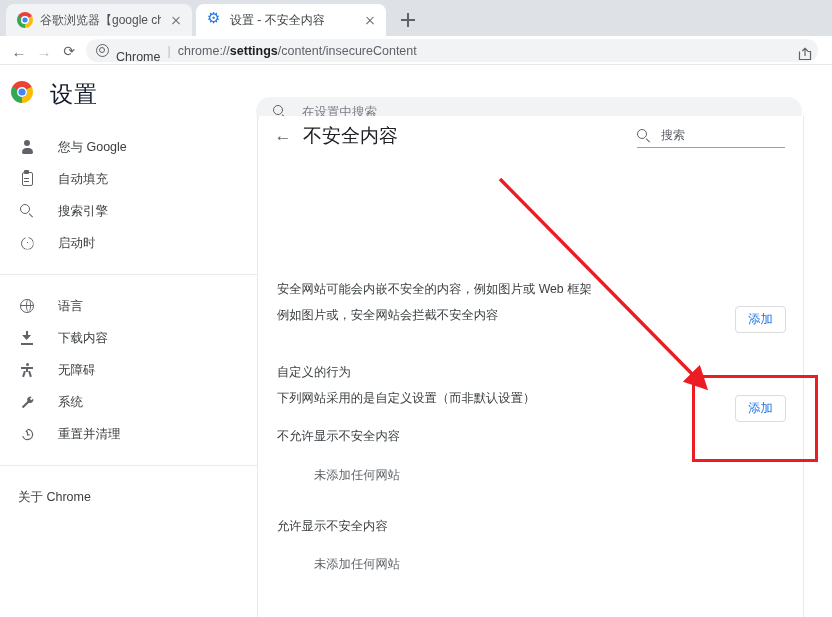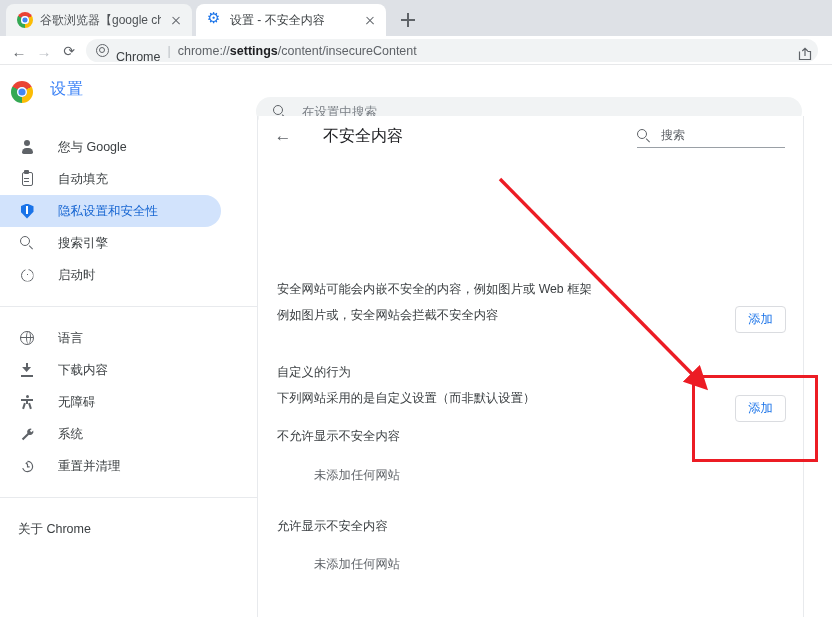--- a/index.html
+++ b/index.html
@@ -96,21 +96,21 @@
   }
   .toolbar-bottom-line{
     position:absolute; left:0; top:64px; width:832px; height:1px; background:#e7e8ea;
   }
 
   
   .settings-header {
     position:absolute; left:0; top:65px; width:832px; height:51px; background:#fff;
   }
   .s-logo { position:absolute; left:11px; top:16px; width:22px; height:22px; }
-  .s-title { position:absolute; left:50px; top:14px; font-size:16px; color:#3b82f6; letter-spacing:1px; }
+  .s-title { position:absolute; left:50px; top:14px; font-size:23px; color:#0f172a; letter-spacing:1px; }
   .s-search {
     position:absolute; left:256px; top:73px; width:546px; height:29px;
     background:#f1f3f4; border-radius:15px; display:flex; align-items:center; padding:0 17px;margin-top:24px;
   }
   .s-search .mag { margin-right:13px; }
   .s-search-input {
     border:none; outline:none; background:transparent; width:100%;
     font-family:inherit; font-size:12.5px; color:#5f6368;
   }
   .s-search-input::placeholder { color:#7a7f85; }
@@ -182,21 +182,21 @@
     position:absolute; left:259px; top:116px; width:545px; height:501px;
     background:#fff; border-right:1px solid #e8eaed;
   }
   .content-inner { position:relative; width:100%; height:100%; }
   .sub-header { position:absolute; left:0; top:0; width:100%; height:44px; }
   .back-arrow {
     position:absolute; left:13px; top:9px; width:22px; height:22px;
     display:flex; align-items:center; justify-content:center;
     color:#5f6368; font-size:17px; cursor:pointer;
   }
-  .sub-title { position:absolute; left:44px; top:9px; font-size:16px; color:#202124; line-height:22px;margin-left:20px; }
+  .sub-title { position:absolute; left:44px; top:9px; font-size:19px; color:#202124; line-height:22px; }
   .sub-search {
     position:absolute; right:18px; top:8px; width:148px; height:24px;
     display:flex; align-items:center; border-bottom:1px solid #9aa0a6;
   }
   .sub-search .mag { margin-right:8px; }
   .sub-search input {
     border:none; outline:none; background:transparent; width:100%;
     font-family:inherit; font-size:12px; color:#5f6368; padding-bottom:3px;
   }
   .sub-search input::placeholder { color:#5f6368; }
@@ -288,26 +288,20 @@
           <span class="ic ic-person"></span>
         </span>
       <span>您与 Google</span>
     </div>
     <div class="side-item">
       <span class="si-icon">
           <span class="ic ic-clipboard"></span>
         </span>
       <span>自动填充</span>
     </div>
-    <div class="side-item active">
-      <span class="si-icon">
-          <span class="ic ic-shield"></span>
-        </span>
-      <span>隐私设置和安全性</span>
-    </div>
     <div class="side-item">
       <span class="si-icon">
           <span class="mag">
             <span class="glass"></span>
             <span class="handle"></span>
           </span>
         </span>
       <span>搜索引擎</span>
     </div>
     <div class="side-item">

